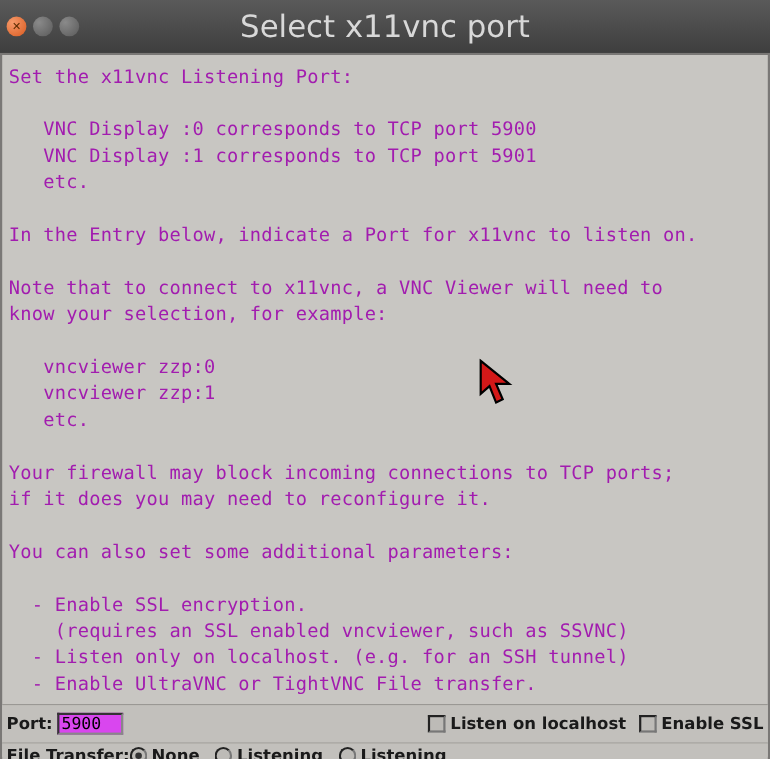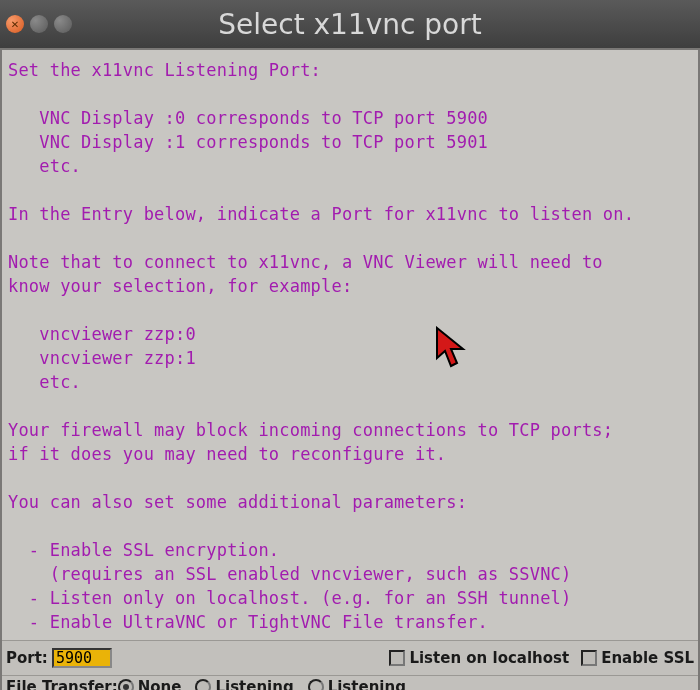--- a/index.html
+++ b/index.html
@@ -81,21 +81,21 @@
     height: 28px;
     box-sizing:border-box;
   }
   .row .label { margin-right: 4px; }
   .port-entry {
     font-family: monospace;
     font-size: 15px;
     width: 60px;
     height: 20px;
     border: 2px inset #888;
-    background: #eab308;
+    background: #d946ef;
     padding: 0 2px;
     box-sizing: border-box;
   }
   .spacer { flex:1; }
 
   .check {
     display:inline-flex;
     align-items:center;
     margin-left: 12px;
     font-weight:bold;

